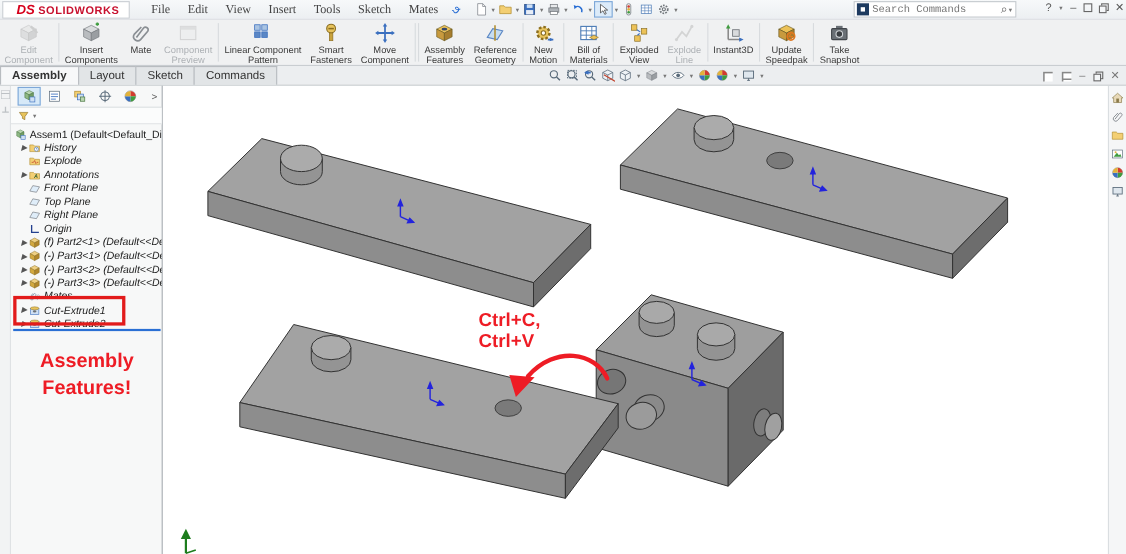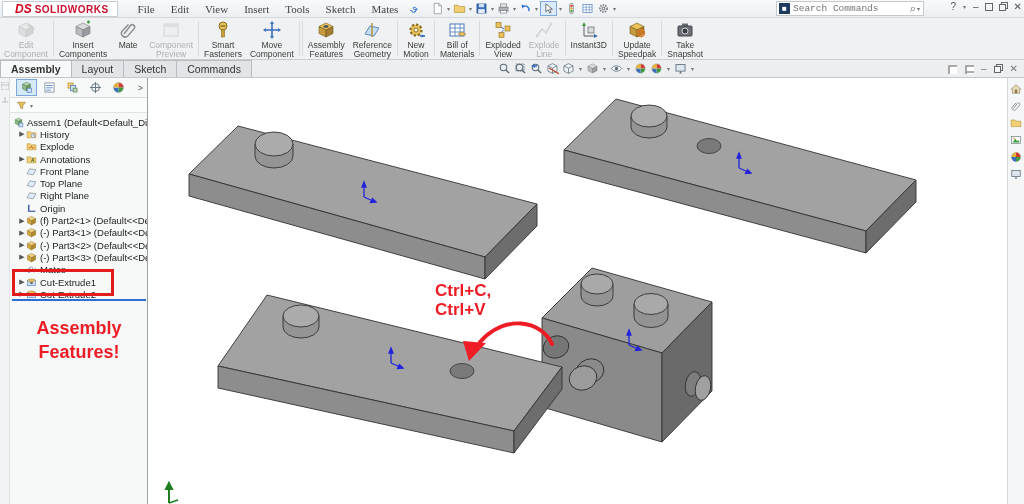--- a/index.html
+++ b/index.html
@@ -72,21 +72,21 @@
   .ptab svg { width:13px; height:13px; }
   .ptab.sel { background:#d6e9f8; border:1px solid #7da7d8; }
   .ptab-more { margin-left:auto; margin-right:4px; color:#555; font-size:9px; }
   .filter-row { display:flex; align-items:center; height:15px; border-bottom:1px solid #e0e3e5;
     padding-left:6px; gap:2px; background:#fbfcfc; }
   .filter-row svg { width:11px; height:11px; }
   .tree { position:relative; padding-top:3px; }
   .trow { display:flex; align-items:center; height:12.3px; white-space:nowrap; overflow:hidden; }
   .trow .arrow { width:8px; font-size:7px; color:#555; text-align:center; flex:none; }
   .trow .spacer { width:8px; flex:none; }
-  .trow.root { padding-left:3px; } .trow.child { padding-left:8px; }
+  .trow.root { padding-left:3px; } .trow.child { padding-left:8px;font-style:italic; }
   .trow svg { width:11px; height:11px; margin-right:3px; flex:none; }
   .trow .tlabel { font-size:9.5px; color:#222; }
   .redbox { position:absolute; left:2px; top:191px; width:102px; height:27px;
     border:3px solid #e21b1b; }
   .rollback { position:absolute; left:2px; top:221px; width:134px; height:2px; background:#2a6fd4; }
   .callout-left { position:absolute; left:0; top:238px; width:138px; text-align:center;
     font-size:18px; line-height:24px; font-weight:bold; color:#ee1c25; white-space:pre-line; }
 
   .viewport { position:relative; flex:1; background:#fff; }
   .viewport svg.scene { position:absolute; left:0; top:0; }
@@ -415,20 +415,31 @@
           <rect x="3" y="4" width="14" height="12" fill="#e8eaec" stroke="#9aa0a6"></rect>
           <rect x="3" y="4" width="14" height="3" fill="#b9bcbf"></rect>
         </svg>
       <span class="cmd-label">Component
 Preview
 Window</span>
     </div>
     <div class="cmd-sep"></div>
     <div class="cmd-btn">
       <svg>
+        <rect x="2.5" y="2.5" width="5" height="5" fill="#aac4e2" stroke="#3a6fbf" stroke-width=".7"></rect>
+        <rect x="9" y="2.5" width="5" height="5" fill="#aac4e2" stroke="#3a6fbf" stroke-width=".7"></rect>
+        <rect x="2.5" y="9" width="5" height="5" fill="#5b87c5" stroke="#3a6fbf" stroke-width=".7"></rect>
+        <rect x="9" y="9" width="5" height="5" fill="#5b87c5" stroke="#3a6fbf" stroke-width=".7"></rect>
+      </svg>
+      <span class="cmd-label">Linear Component
+Pattern</span>
+      <span class="dd">▾</span>
+    </div>
+    <div class="cmd-btn">
+      <svg>
           <use href="#screwi"></use>
         </svg>
       <span class="cmd-label">Smart
 Fasteners</span>
     </div>
     <div class="cmd-btn">
       <svg>
           <use href="#movei"></use>
         </svg>
       <span class="cmd-label">Move

